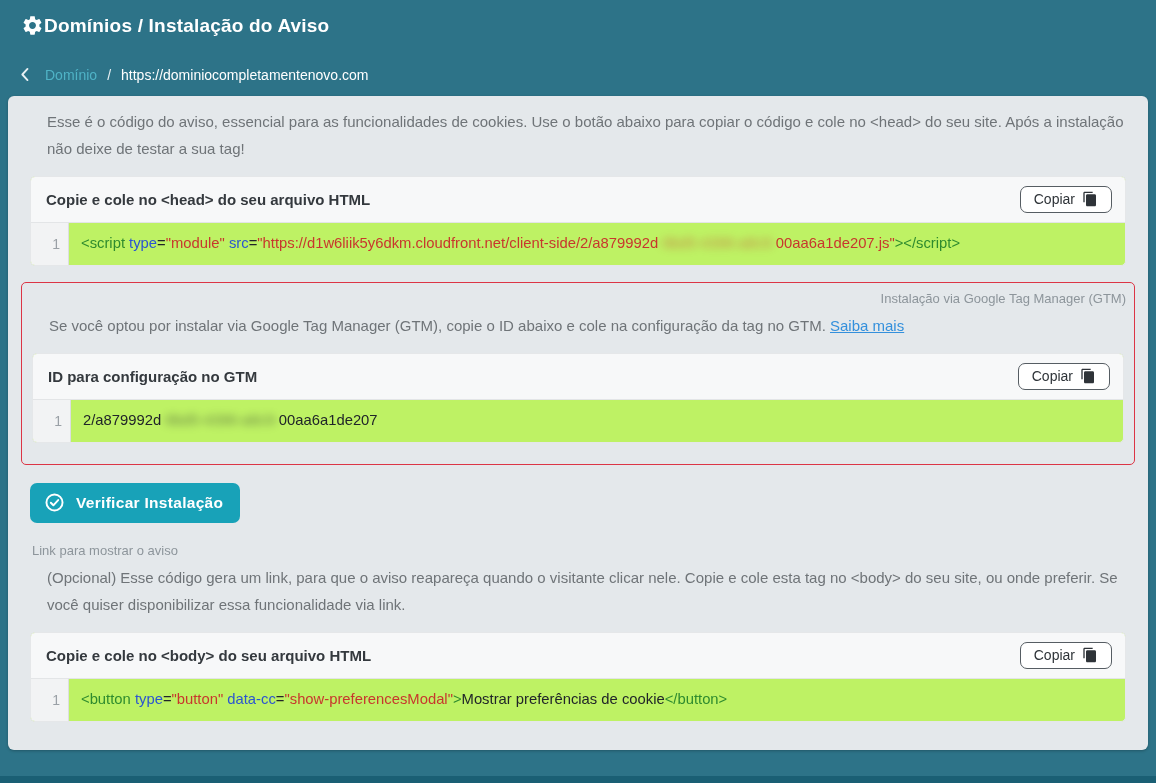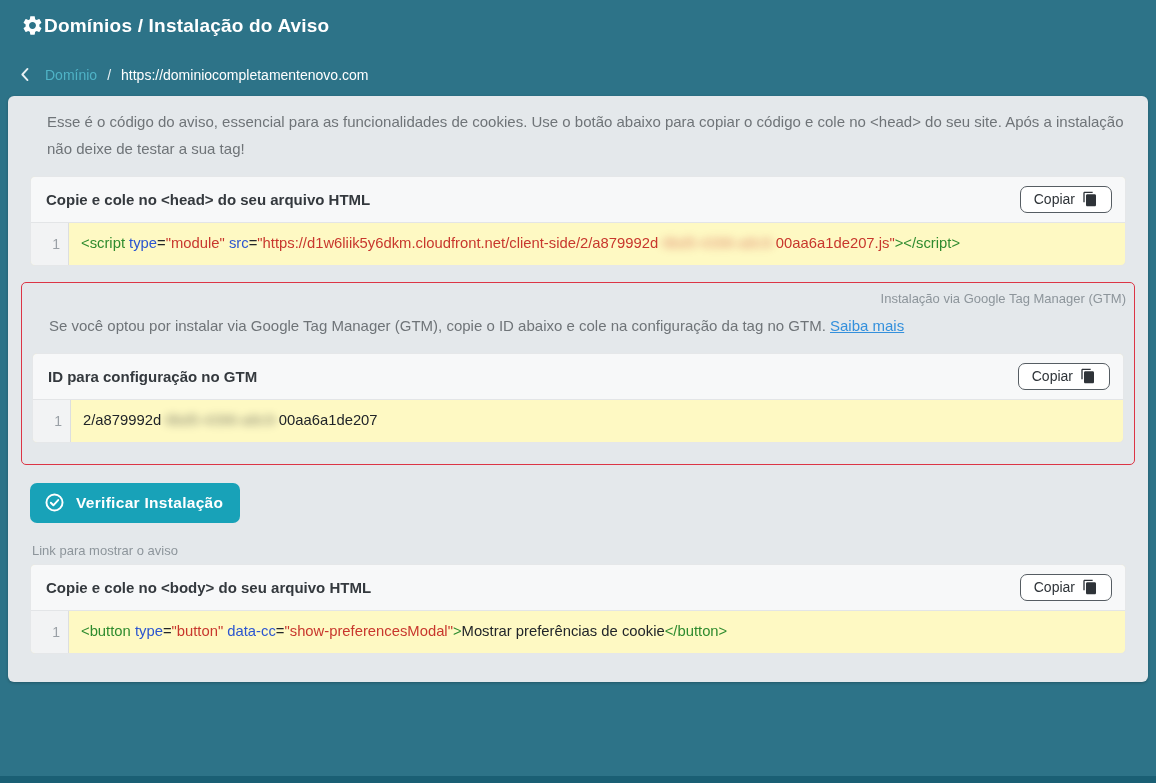--- a/index.html
+++ b/index.html
@@ -50,21 +50,21 @@
   }
   .card p.desc {
     font-size: 15px; color: #6f7478; line-height: 1.8; margin: 0 0 14px 19px;
   }
   .card p.desc a {
     color: #3490dc; text-decoration: underline; cursor: pointer;
   }
 
   
   .code-box {
-    background: #fef9c3;
+    background: #bef264;
     border: 1px solid #e5e7e9;
     border-radius: 5px;
     margin: 4px 2px 6px 2px;
     overflow: hidden;
   }
   .code-box-header {
     display: flex; align-items: center; justify-content: space-between;
     background: #f7f8f9;
     border-bottom: 1px solid #e3e5e7;
     padding: 9px 13px 9px 15px;
@@ -202,20 +202,21 @@
   <button class="verify-btn">
     <svg viewBox="0 0 24 24" width="21" height="21" fill="none" stroke="#ffffff" stroke-width="2.2" stroke-linecap="round" stroke-linejoin="round">
       <circle cx="12" cy="12" r="9.2"></circle>
       <polyline points="7.8,12.3 10.7,15.2 16.2,9.2"></polyline>
     </svg>
     <span>Verificar Instalação</span>
   </button>
 
   
   <div class="field-label">Link para mostrar o aviso</div>
+  <p class="desc">(Opcional) Esse código gera um link, para que o aviso reapareça quando o visitante clicar nele. Copie e cole esta tag no &lt;body&gt; do seu site, ou onde preferir. Se você quiser disponibilizar essa funcionalidade via link.</p>
 
   <div class="code-box">
     <div class="code-box-header">
       <span class="box-title">Copie e cole no &lt;body&gt; do seu arquivo HTML</span>
       <button class="copy-btn">
         <span>Copiar</span>
         <svg viewBox="0 0 24 24" width="16" height="16" fill="#2e3338">
           <path d="M16 1H4c-1.1 0-2 .9-2 2v14h2V3h12V1z"></path>
           <path d="M19 5H8c-1.1 0-2 .9-2 2v14c0 1.1.9 2 2 2h11c1.1 0 2-.9 2-2V7c0-1.1-.9-2-2-2z"></path>
         </svg>

